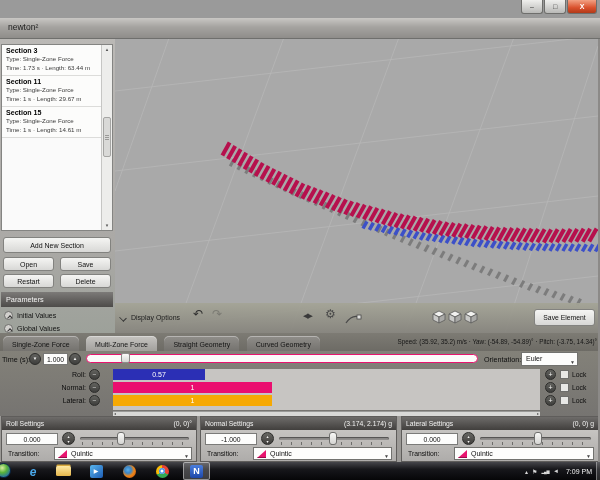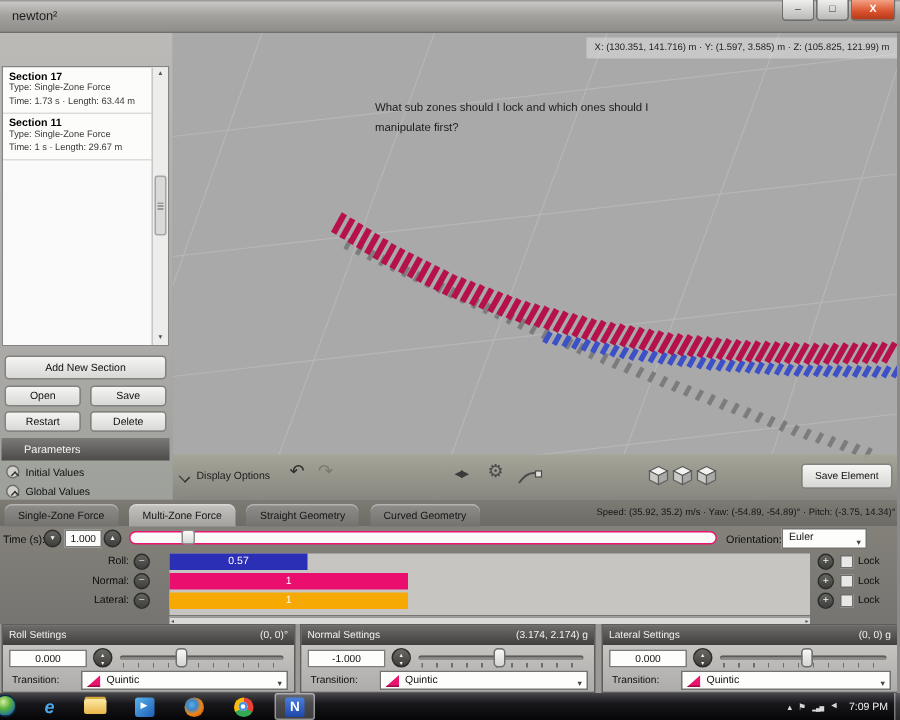--- a/index.html
+++ b/index.html
@@ -1,20 +1,20 @@
 <!DOCTYPE html>
 <html><head>
 <meta charset="utf-8">
 <style>
   * { margin:0; padding:0; box-sizing:border-box; }
   html,body { width:600px; height:480px; overflow:hidden; }
   body { font-family:"Liberation Sans", sans-serif; background:#9a9a9a; position:relative; }
 
   
-  .titlebar { position:absolute; left:0; top:1px; width:600px; height:21px;
+  .titlebar { position:absolute; left:0; top:18px; width:600px; height:21px;
     background:linear-gradient(180deg,#c9c7c4 0%,#a5a3a0 45%,#8f8d8a 100%);
     border-bottom:1px solid #6f6f6d; z-index:60;text-align:center; }
   .titlebar .title { position:absolute; left:8px; top:4px; font-size:8.5px; color:#1d1d1d; }
   .winbtns { position:absolute; right:3px; top:0; display:flex; z-index:61; }
   .winbtn { width:22px; height:14px; border:1px solid #6e6e6c; border-top:none;
     border-radius:0 0 3px 3px; background:linear-gradient(180deg,#efefed,#b9b9b7);
     font-size:7px; color:#333; text-align:center; line-height:13px; margin-left:1px; }
   .winbtn.close { width:30px; background:linear-gradient(180deg,#f2a183,#d9502c 60%,#b23a1a);
     color:#fff; font-weight:bold; }
 
@@ -125,21 +125,21 @@
   .vsbtn { position:absolute; left:0; width:10px; height:9px; font-size:5px; color:#555;
     text-align:center; line-height:9px; }
   .vsthumb { position:absolute; left:1px; top:72px; width:8px; height:40px; background:#d9d9d7;
     border:1px solid #a5a5a3; border-radius:2px; }
   .vsthumb::after { content:""; position:absolute; left:1px; right:1px; top:17px; height:5px;
     background:repeating-linear-gradient(180deg,#9a9a98 0 1px,transparent 1px 2px); }
   .sbtn { position:absolute; background:linear-gradient(180deg,#f5f5f3,#d8d8d6);
     border:1px solid #82827f; border-radius:3px; font-size:7px; color:#111; text-align:center; }
   .phead2 { position:absolute; left:1px; top:271px; width:112px; height:15px;
     background:linear-gradient(180deg,#7c7a78,#4d4b49); color:#f4f4f3; font-size:7.3px;
-    line-height:15px; padding-left:15px; }
+    line-height:15px; padding-left:5px; }
   .paramitem { position:absolute; left:4px; width:108px; height:13px; font-size:7px; color:#111;
     line-height:13px; }
   .pchev { display:inline-block; width:9px; height:9px; border-radius:50%; background:#d2d0cd;
     border:1px solid #6e6e6c; margin-right:4px; vertical-align:-2px; position:relative; }
   .pchev::after { content:""; position:absolute; left:2.5px; top:3.5px; width:3px; height:3px;
     border-left:1.2px solid #333; border-top:1.2px solid #333; transform:rotate(45deg); }
 
   
   .taskbar { position:absolute; left:0; top:462px; width:600px; height:18px; z-index:70;
     background:linear-gradient(180deg,#45454a 0%,#17171b 40%,#060608 100%); }
@@ -339,24 +339,20 @@
         <line x1="442.6" y1="208.3" x2="435.3" y2="221.3" stroke="#b6104d" stroke-width="4"></line>
         <line x1="449.1" y1="208.2" x2="441.8" y2="221.2" stroke="#b6104d" stroke-width="4"></line>
         <line x1="455.6" y1="208.1" x2="448.3" y2="221.1" stroke="#b6104d" stroke-width="4"></line>
         <line x1="462.1" y1="208.0" x2="454.8" y2="221.0" stroke="#b6104d" stroke-width="4"></line>
         <line x1="468.6" y1="207.8" x2="461.3" y2="220.8" stroke="#b6104d" stroke-width="4"></line>
         <line x1="475.1" y1="207.7" x2="467.8" y2="220.7" stroke="#b6104d" stroke-width="4"></line>
         <line x1="481.6" y1="207.6" x2="474.3" y2="220.6" stroke="#b6104d" stroke-width="4"></line>
       </g>
   </svg>
   <div class="coordsband">X: (130.351, 141.716) m  ·  Y: (1.597, 3.585) m  ·  Z: (105.825, 121.99) m</div>
-  <div class="question">
-    <span>What sub zones should I lock and which ones should I</span><br>
-    <span>manipulate first?</span>
-  </div>
 </div>
 
 <div class="toolband">
   <div class="chev"></div>
   <div class="tool-label">Display Options</div>
   <div class="undo">↶</div>
   <div class="redo">↷</div>
   <div class="swap">◀▶</div>
   <div class="gearic">⚙</div>
   <div class="curveic">
@@ -505,28 +501,33 @@
           <span class="caret">▼</span>
         </div>
       </div>
     </div>
   </div>
 </div>
 
 <div class="sidebar">
   <div class="seclist">
     <div class="secitem">
-      <span class="secname">Section 17</span>
+      <span class="secname">Section 3</span>
       <span class="secline">Type: Single-Zone Force</span>
       <span class="secline">Time: 1.73 s · Length: 63.44 m</span>
     </div>
     <div class="secitem">
       <span class="secname">Section 11</span>
       <span class="secline">Type: Single-Zone Force</span>
       <span class="secline">Time: 1 s · Length: 29.67 m</span>
+    </div>
+    <div class="secitem">
+      <span class="secname">Section 15</span>
+      <span class="secline">Type: Single-Zone Force</span>
+      <span class="secline">Time: 1 s · Length: 14.61 m</span>
     </div>
     <div class="vscroll">
       <div class="vsbtn" style="top:0;">▴</div>
       <div class="vsthumb"></div>
       <div class="vsbtn" style="bottom:0;">▾</div>
     </div>
   </div>
   <div class="sbtn" style="left:3px; top:216px; width:108px; height:16px; line-height:15px;">Add New Section</div>
   <div class="sbtn" style="left:3px; top:236px; width:51px; height:14px; line-height:13px;">Open</div>
   <div class="sbtn" style="left:60px; top:236px; width:51px; height:14px; line-height:13px;">Save</div>

